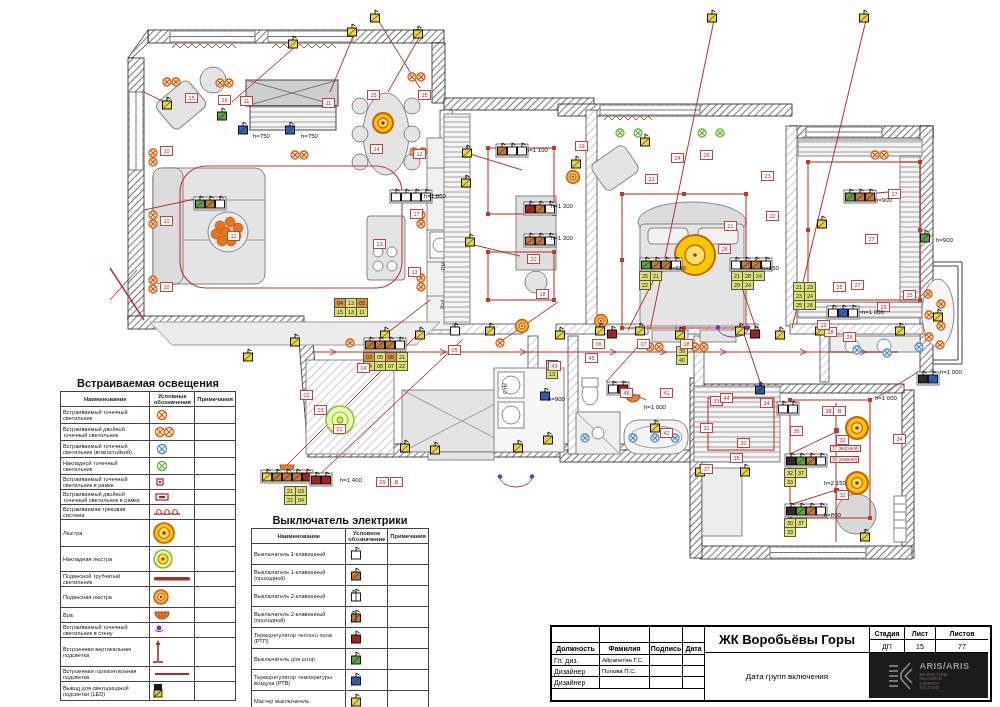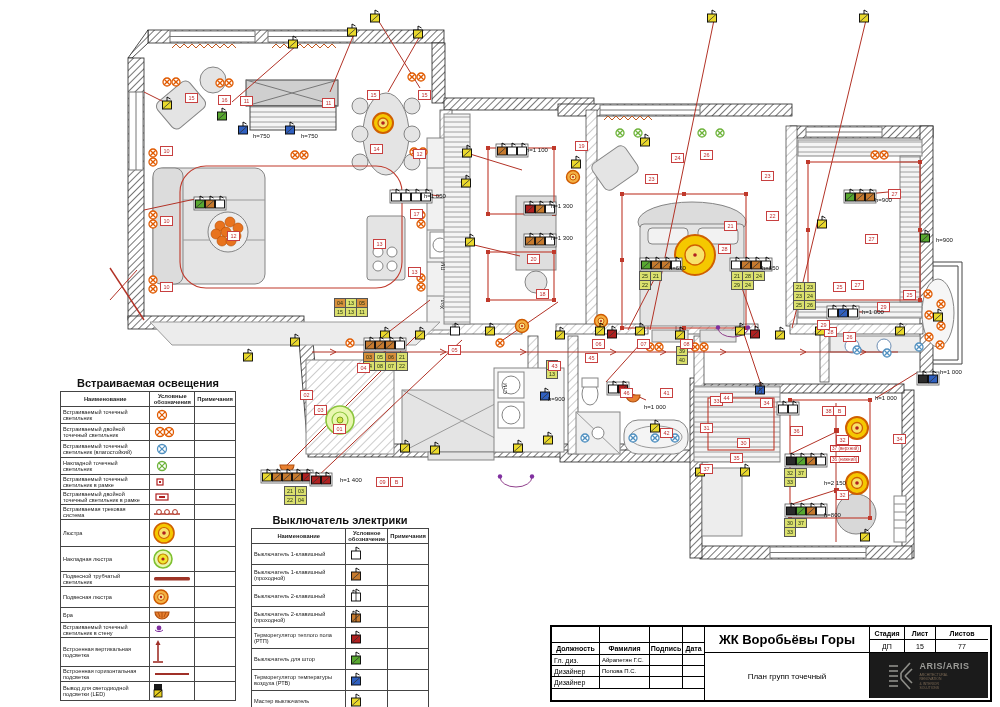--- a/index.html
+++ b/index.html
@@ -679,21 +679,21 @@
   <div class="cell" style="left:47px;top:38px;width:50px;height:11px;font-size:6px">Попова П.С.</div>
   <div class="cell" style="left:97px;top:38px;width:33px;height:11px"></div>
   <div class="cell" style="left:130px;top:38px;width:22px;height:11px"></div>
   <div class="cell" style="left:0;top:49px;width:47px;height:12px;border-left:none">Дизайнер</div>
   <div class="cell" style="left:47px;top:49px;width:50px;height:12px;font-size:6px"></div>
   <div class="cell" style="left:97px;top:49px;width:33px;height:12px"></div>
   <div class="cell" style="left:130px;top:49px;width:22px;height:12px"></div>
   <div class="cell" style="left:0;top:61px;width:152px;height:12px;border-left:none"></div>
 
   <div class="cell c b" style="left:152px;top:0;width:165px;height:25px;border-top:none;font-size:13px">ЖК Воробьёвы Горы</div>
-  <div class="cell c" style="left:152px;top:25px;width:165px;height:48px;font-size:8px">План групп точечный</div>
+  <div class="cell c" style="left:152px;top:25px;width:165px;height:48px;font-size:8px">Дата групп включения</div>
 
   <div class="cell c b" style="left:317px;top:0;width:35px;height:12px;border-top:none">Стадия</div>
   <div class="cell c b" style="left:352px;top:0;width:31px;height:12px;border-top:none">Лист</div>
   <div class="cell c b" style="left:383px;top:0;width:53px;height:12px;border-top:none">Листов</div>
   <div class="cell c" style="left:317px;top:12px;width:35px;height:13px">ДП</div>
   <div class="cell c" style="left:352px;top:12px;width:31px;height:13px">15</div>
   <div class="cell c" style="left:383px;top:12px;width:53px;height:13px">77</div>
 
   <div id="logo-box">
     <svg width="26" height="30" viewBox="0 0 26 30">

